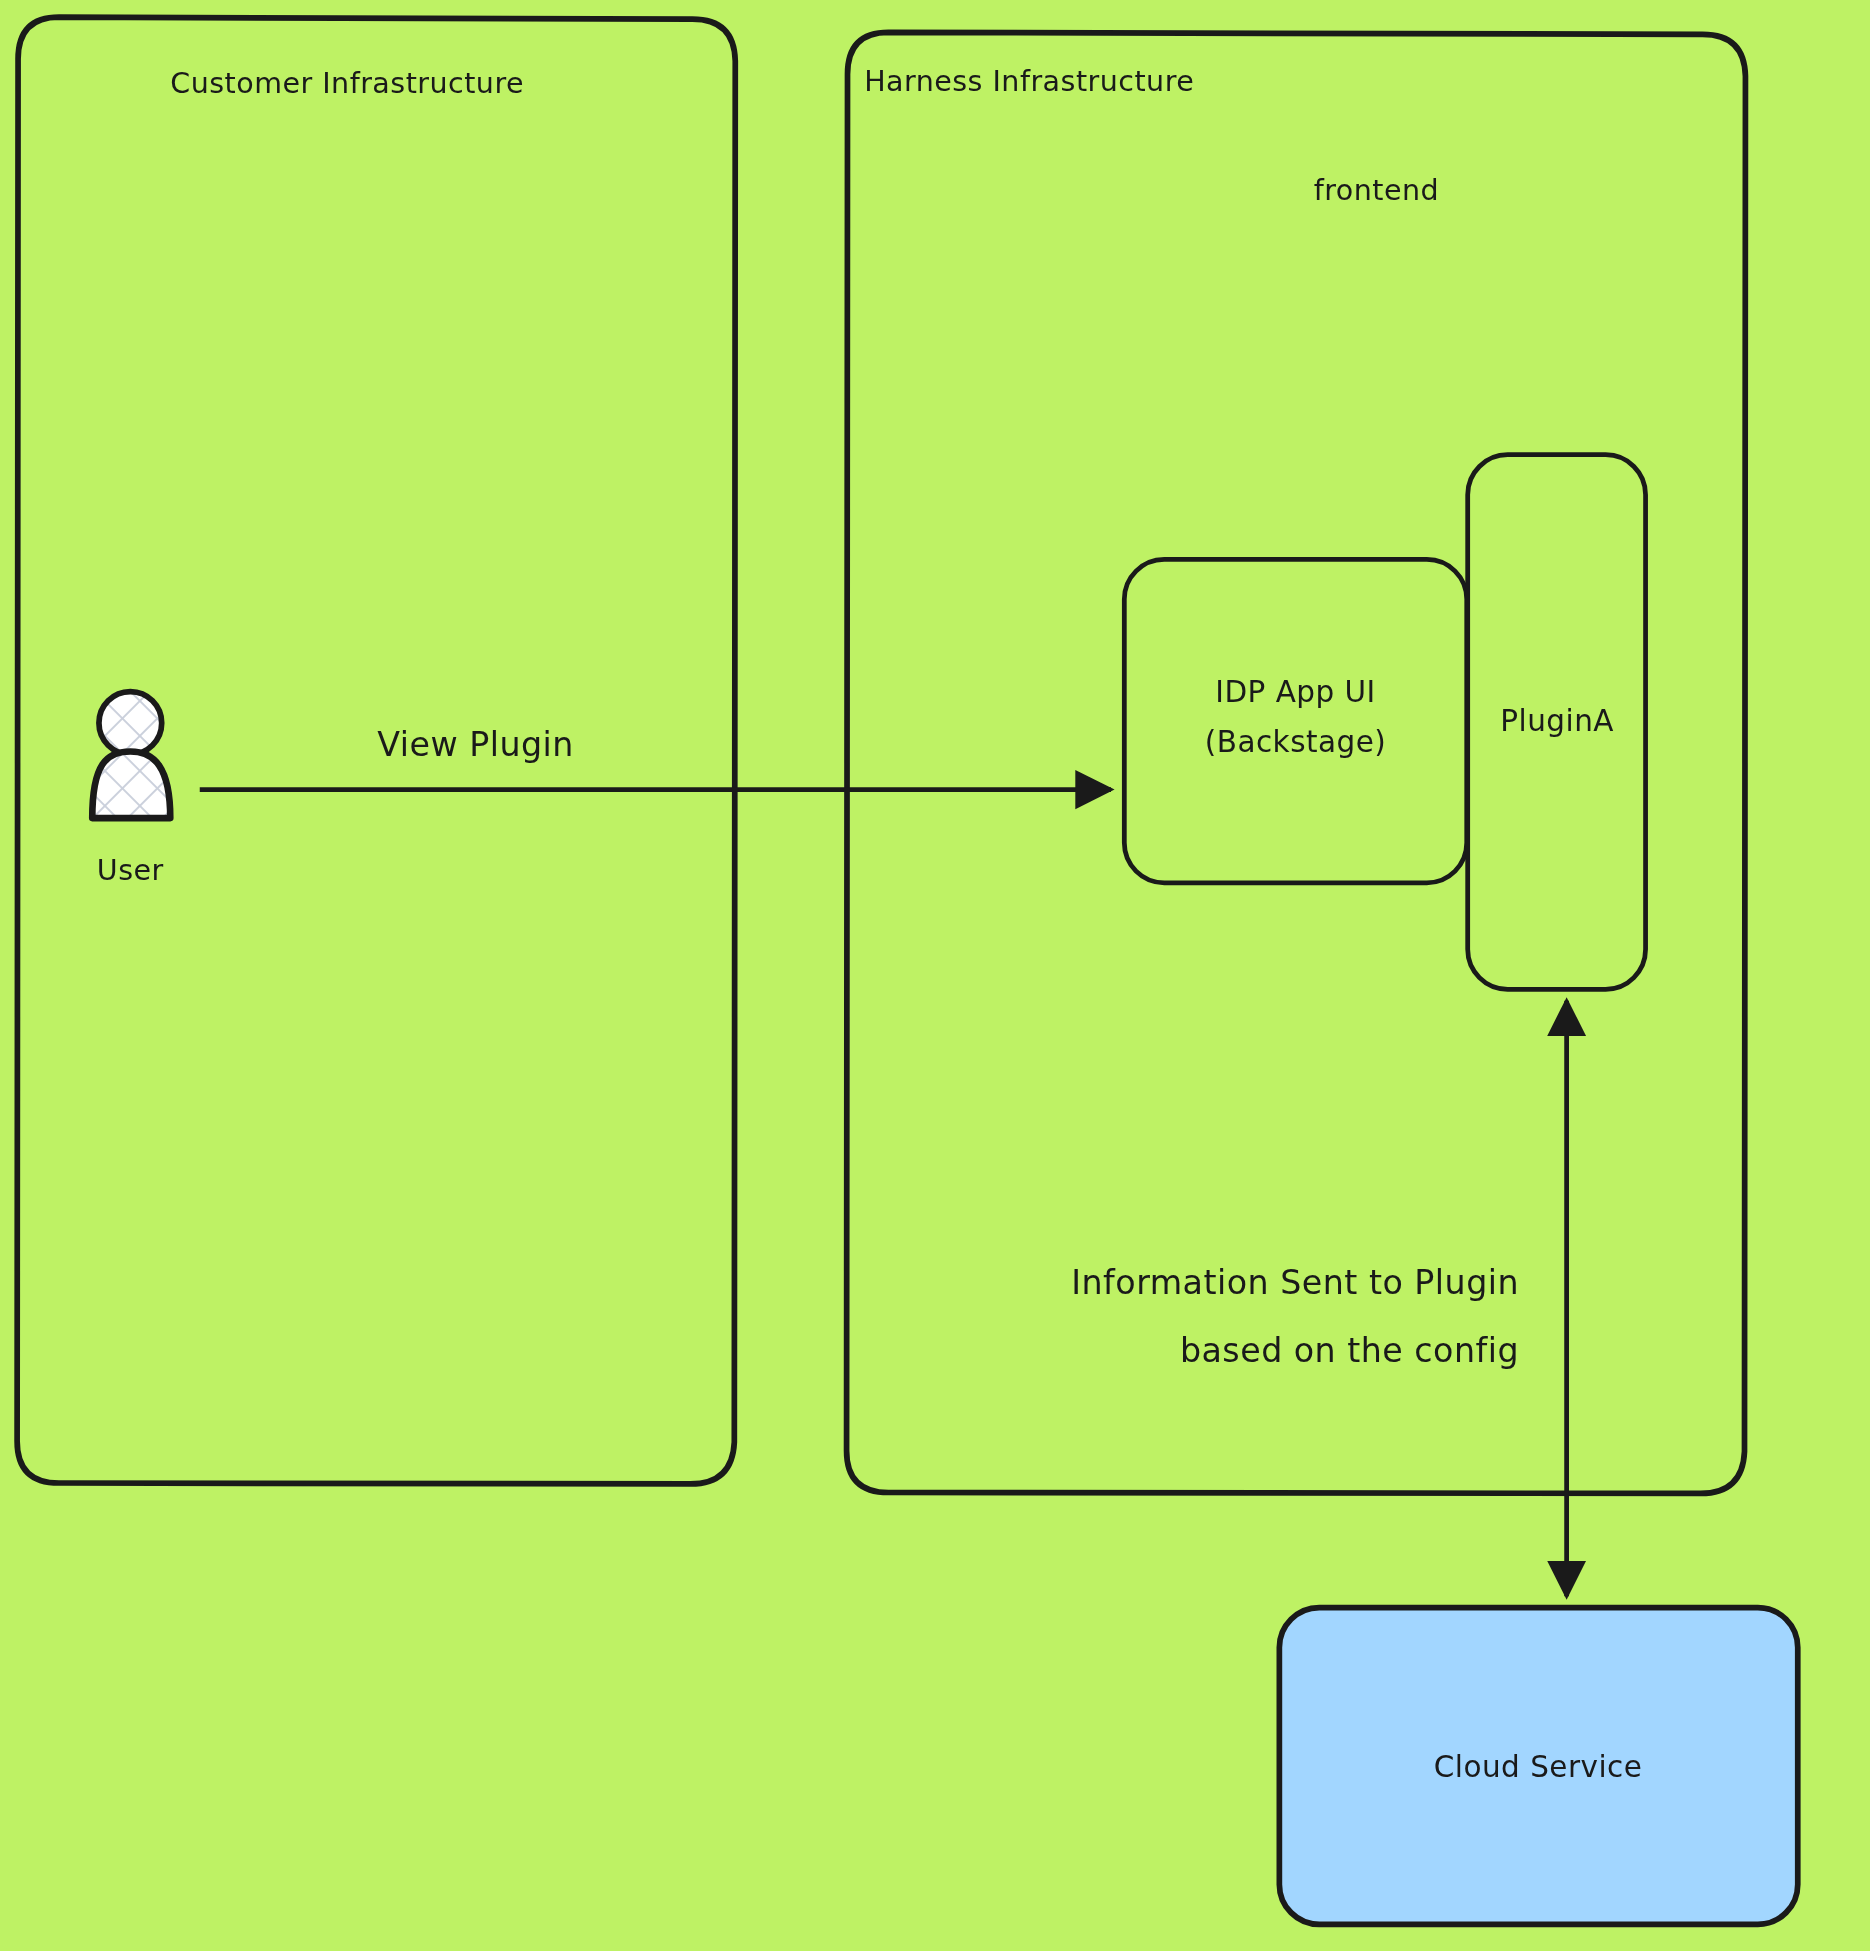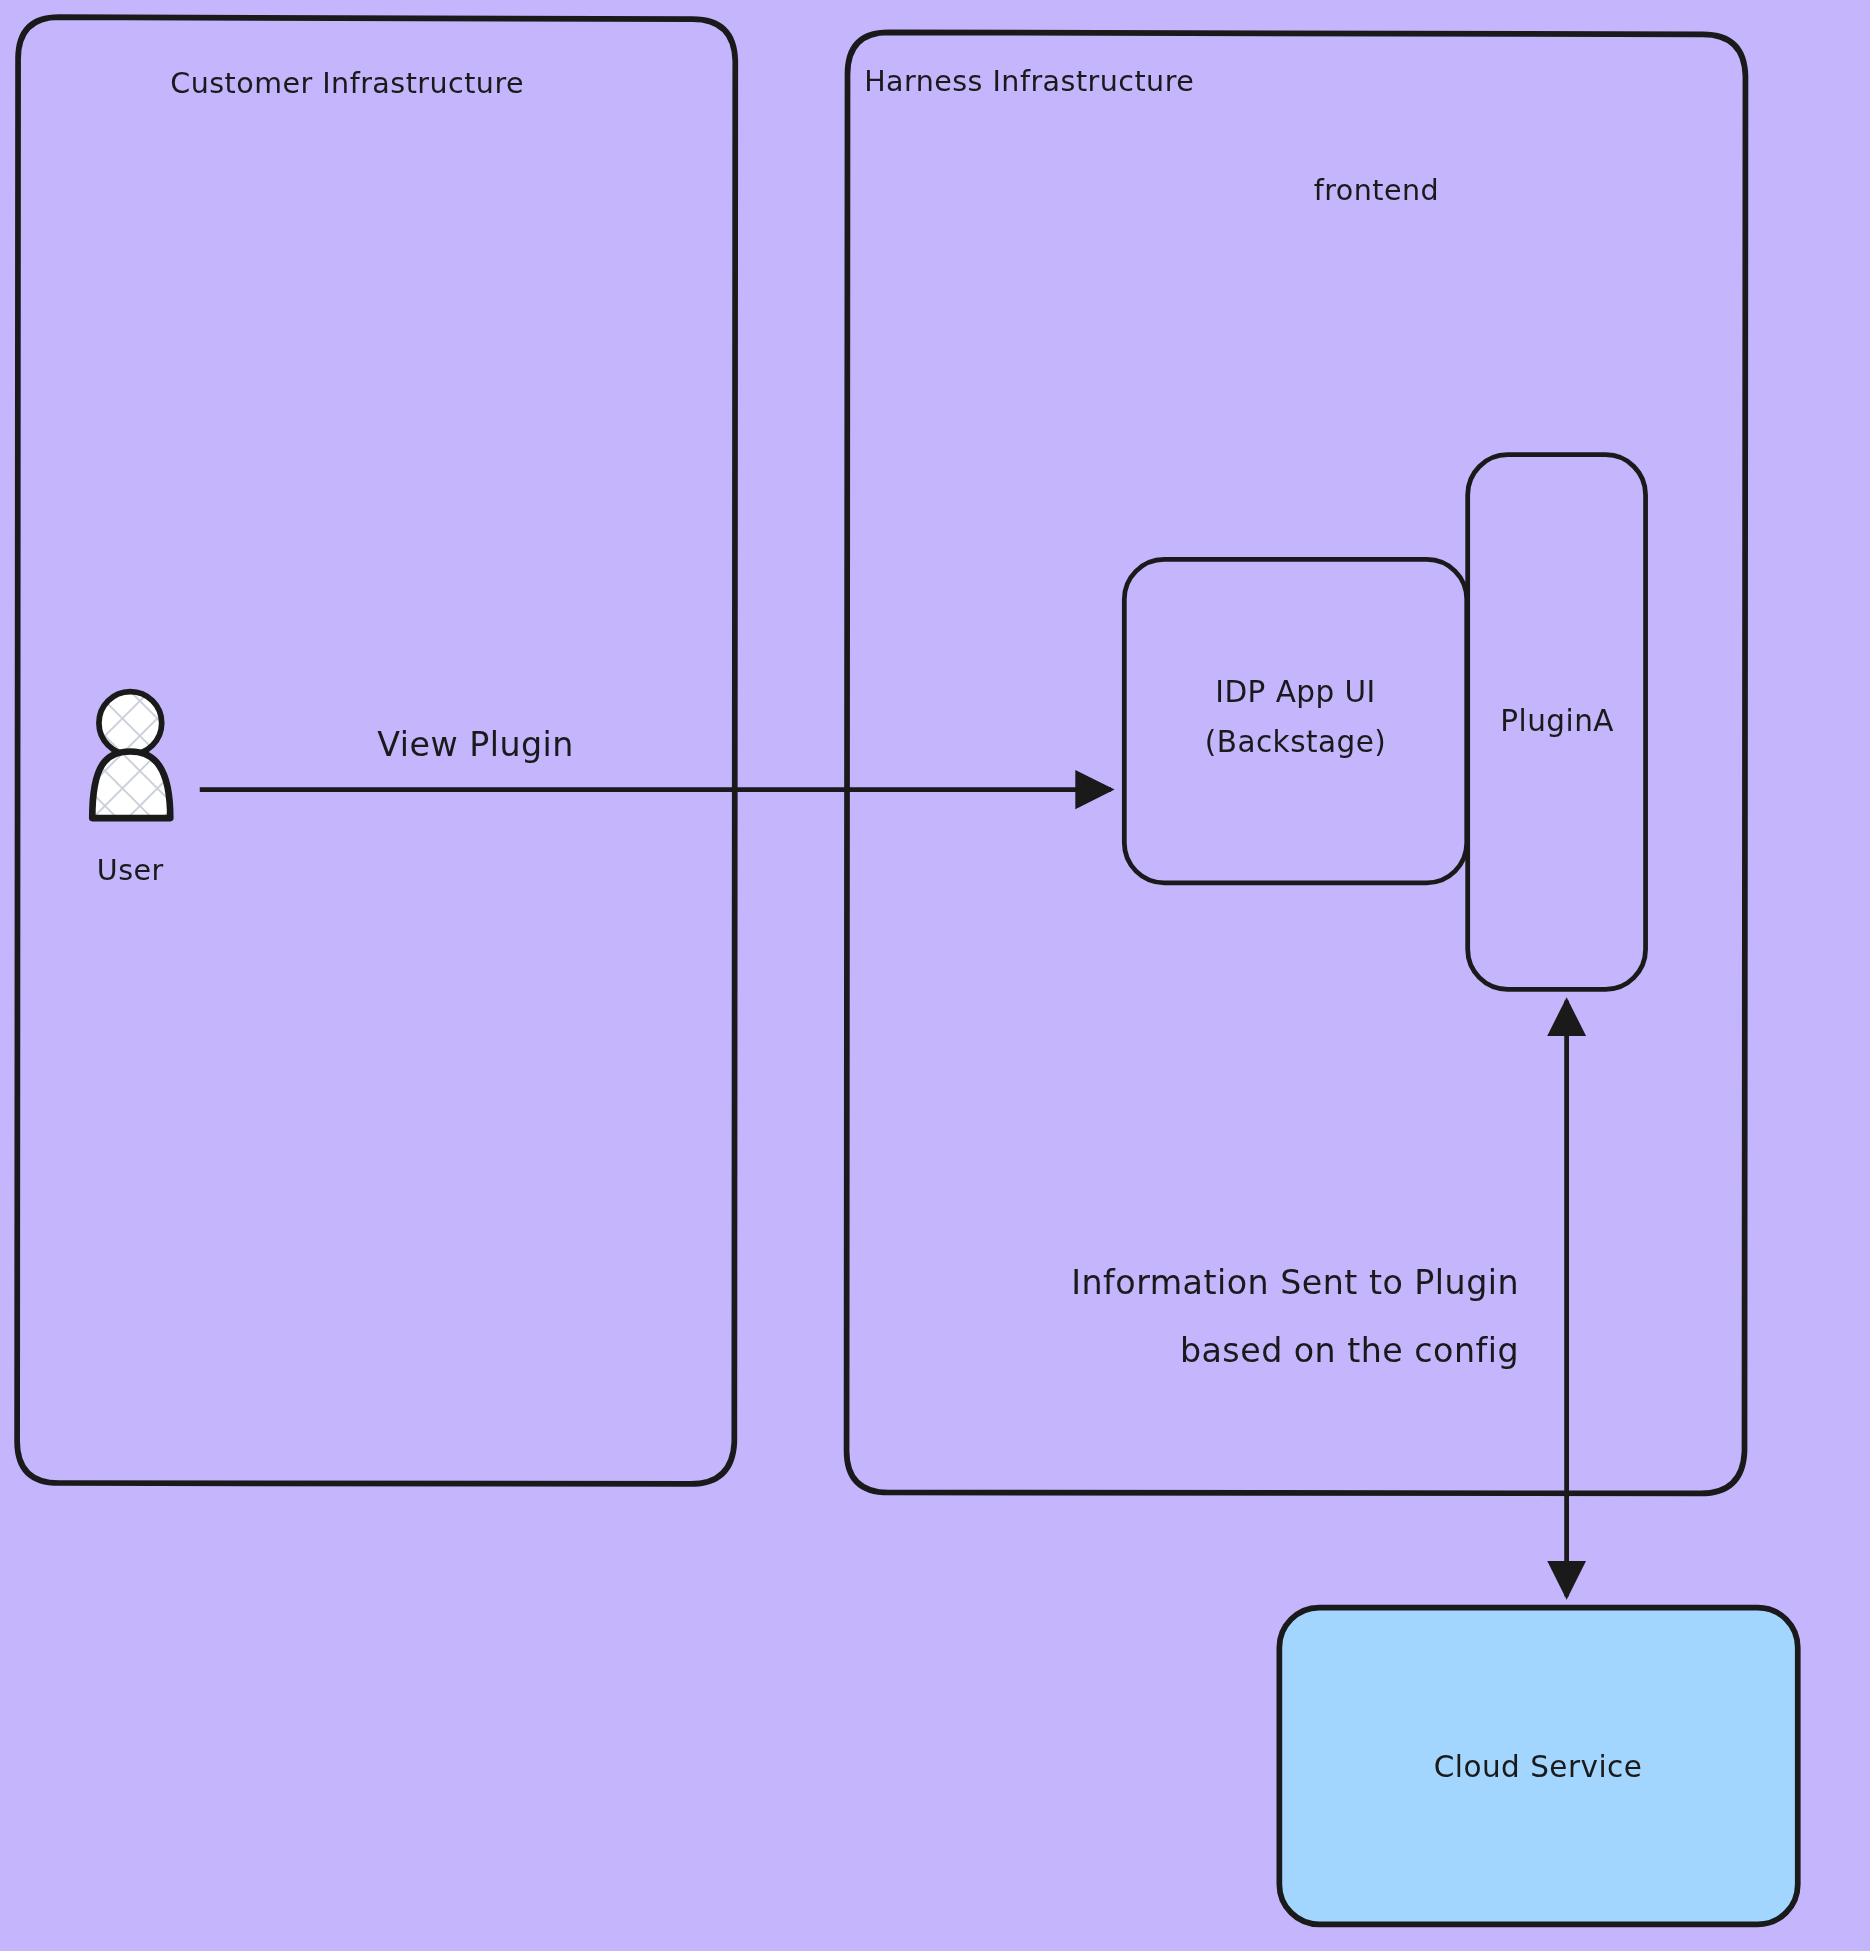--- a/index.html
+++ b/index.html
@@ -8,21 +8,21 @@
     padding: 0;
     background: #ffffff;
   }
   body {
     font-family: "DejaVu Sans", sans-serif;
   }
   #diagram-root {
     position: relative;
     width: 1871px;
     height: 1952px;
-    background: #c4b5fd;
+    background: #bef264;
     overflow: hidden;
     text-decoration: underline;
   }
   #diagram-svg {
     position: absolute;
     top: 0;
     left: 0;
     width: 1871px;
     height: 1952px;
   }

